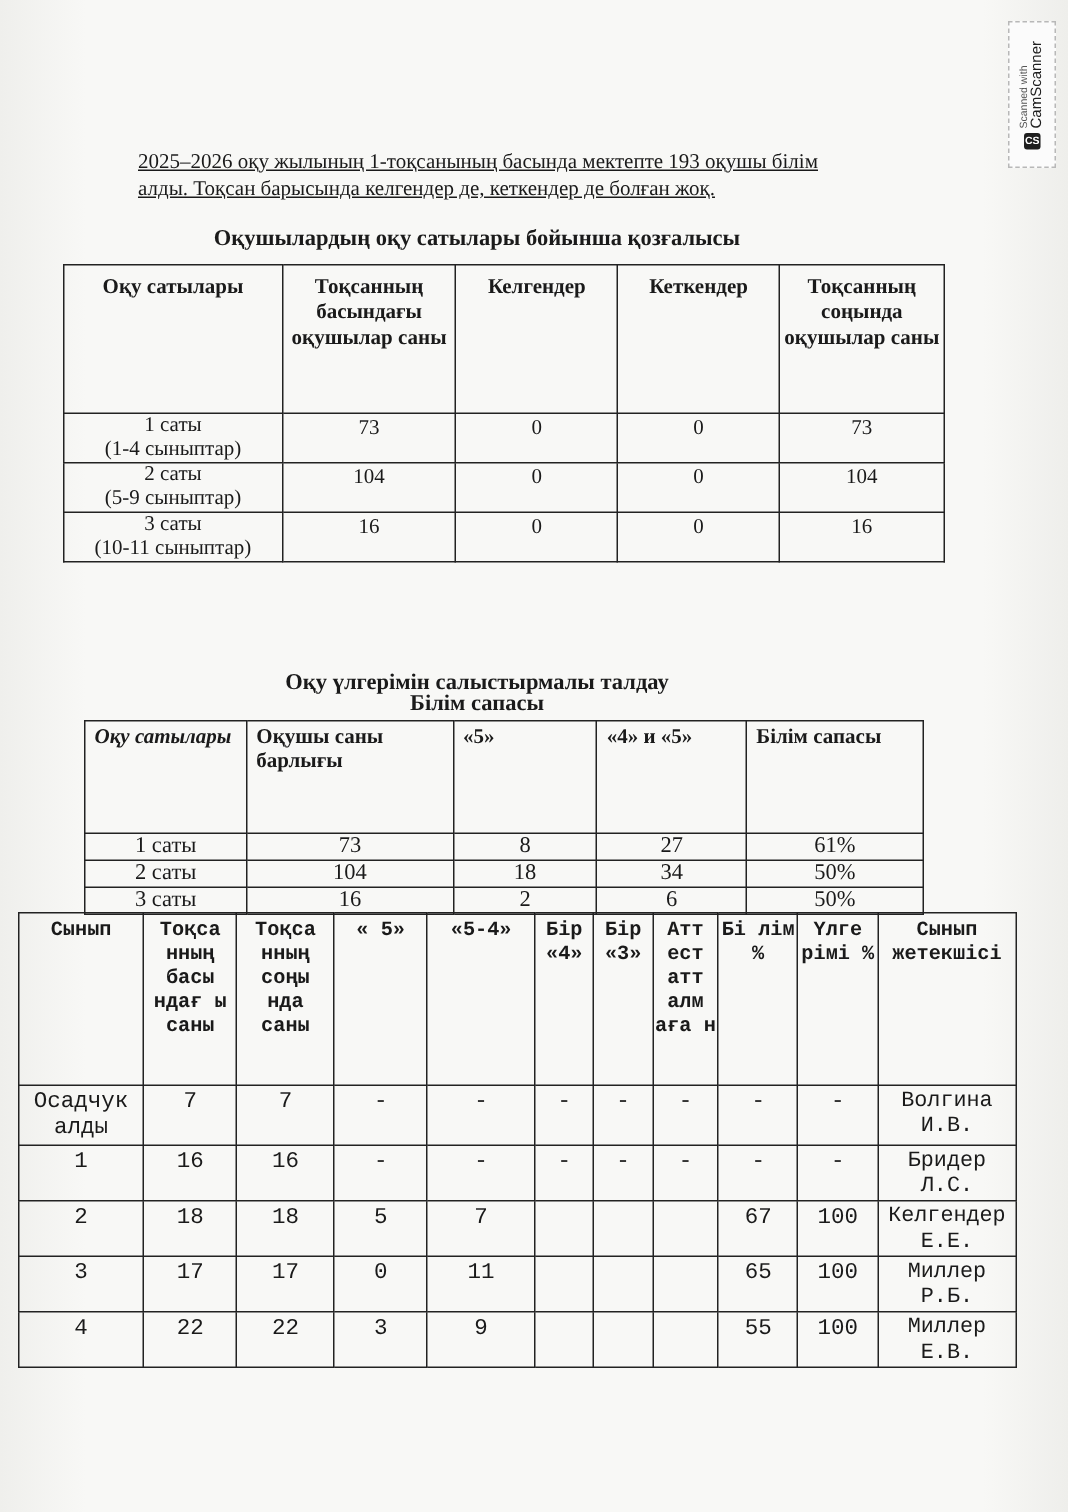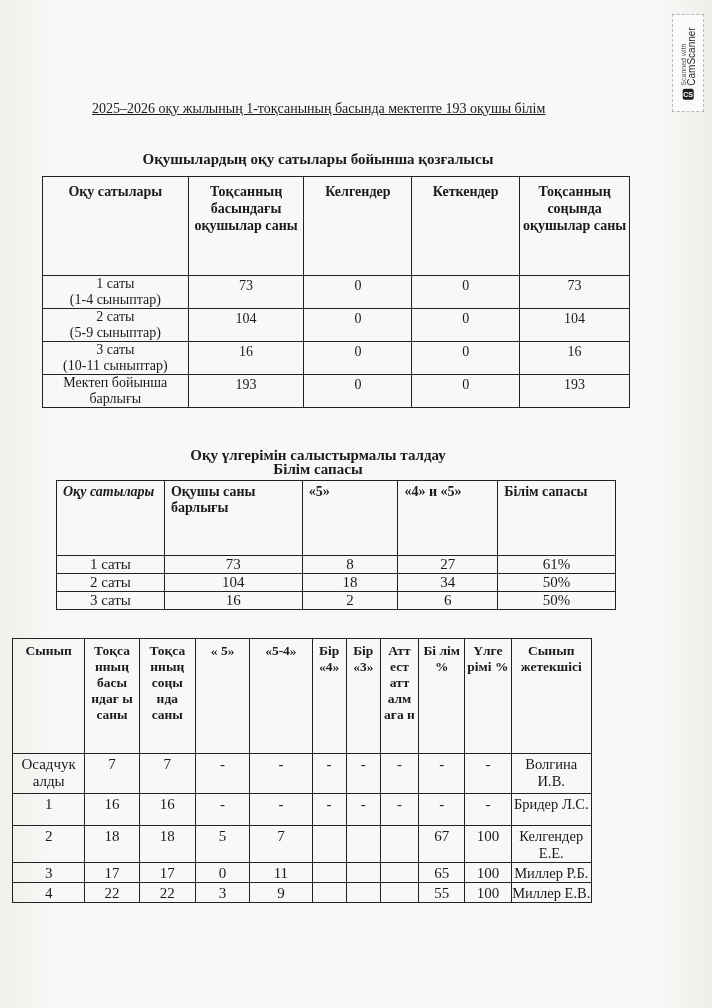--- a/index.html
+++ b/index.html
@@ -47,21 +47,21 @@
   #t1 th { font-weight: bold; vertical-align: top; text-align: center; height: 92px; line-height: 17px; padding-top: 6px; }
   #t1 td { text-align: center; vertical-align: top; line-height: 16px; }
   #t1 td.num { vertical-align: top; padding-top: 2px; }
 
   
   #t2 { left: 56px; top: 480px; width: 560px; font-size: 14px; }
   #t2 th { font-weight: bold; text-align: left; vertical-align: top; height: 68px; line-height: 16px; padding: 3px 6px; }
   #t2 td { text-align: center; line-height: 17px; height: 17px; font-size: 15px; }
 
   
-  #t3 { left: 12px; top: 638px; width: 580px; font-size: 13.5px; }
+  #t3 { left: 12px; top: 608px; width: 666px; font-size: 13.5px; font-family: Liberation Mono, monospace; }
   #t3 th { font-weight: bold; vertical-align: top; text-align: center; line-height: 16px; padding-top: 4px; height: 110px; }
   #t3 td { text-align: center; vertical-align: top; font-size: 15px; line-height: 17px; padding-top: 2px; }
   #t3 td.teacher { text-align: center; font-size: 14.5px; margin-top: 48px; }
   #t3 tr.total td { font-weight: bold; }
   #t3 tr.total td.nb { font-weight: normal; }
 </style>
 </head>
 <body>
 
 <div class="page-shade"></div>
@@ -71,20 +71,21 @@
     <span class="wm-logo">CS</span>
     <span class="wm-text">
       <span class="wm-small">Scanned with</span>
       <span class="wm-brand">CamScanner</span>
     </span>
   </div>
 </div>
 
 <div class="intro">
   <div>2025–2026 оқу жылының 1-тоқсанының басында мектепте 193 оқушы білім</div>
+  <div>алды. Тоқсан барысында келгендер де, кеткендер де болған жоқ.</div>
 </div>
 
 <div class="heading" style="top:151px;">Оқушылардың оқу сатылары бойынша қозғалысы</div>
 
 <table id="t1">
   <colgroup>
       <col style="width:146px">
       <col style="width:116px">
       <col style="width:108px">
       <col style="width:108px">
@@ -120,30 +121,20 @@
   </tr>
   <tr>
     <td>
           <div>3 саты</div>
           <div>(10-11 сыныптар)</div>
         </td>
     <td class="num">16</td>
     <td class="num">0</td>
     <td class="num">0</td>
     <td class="num">16</td>
-  </tr>
-  <tr>
-    <td>
-          <div>Мектеп бойынша</div>
-          <div>барлығы</div>
-        </td>
-    <td class="num">193</td>
-    <td class="num">0</td>
-    <td class="num">0</td>
-    <td class="num">193</td>
   </tr>
 </tbody>
   </table>
 
 <div class="heading" style="top:447px;text-align:center;">Оқу үлгерімін салыстырмалы талдау</div>
 <div class="heading" style="top:461px;">Білім сапасы</div>
 
 <table id="t2">
   <colgroup>
       <col style="width:108px">

